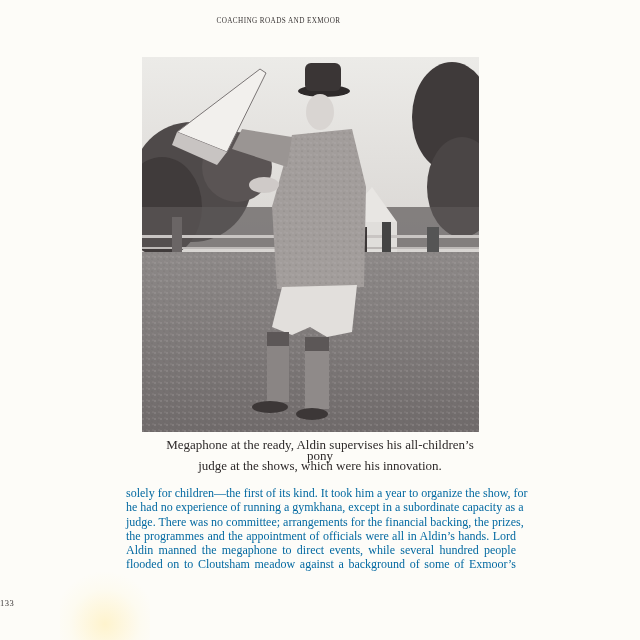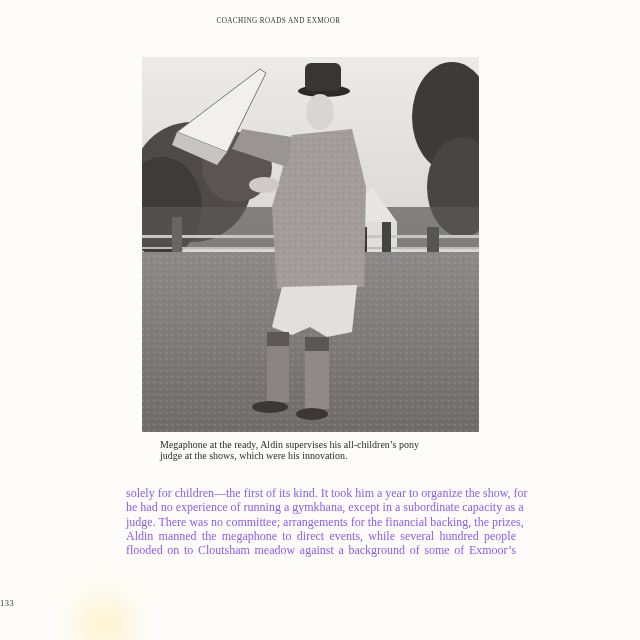--- a/index.html
+++ b/index.html
@@ -21,25 +21,25 @@
       text-transform: uppercase;
     }
     .photo {
       position: absolute; left: 142px; top: 57px; width: 337px; height: 375px;
       overflow: hidden;
       background: #8a8584;
     }
     .photo svg { display: block; }
     .caption {
       position: absolute; top: 440px; left: 160px; width: 320px;
-      text-align: left; font-size: 10px; line-height: 10.5px; color: #2e2a2a;
+      text-align: center; font-size: 13px; line-height: 10.5px; color: #2e2a2a;
     }
     .body-text {
       position: absolute; top: 486px; left: 126px; width: 390px;
-      font-size: 12px; line-height: 14.3px; color: #8b5cf6;
+      font-size: 12px; line-height: 14.3px; color: #0369a1;
     }
     .body-text .line { display: block; white-space: nowrap; text-align: justify; text-align-last: justify; }
     .body-text .line:first-child { text-align-last: justify; }
     .folio {
       position: absolute; top: 598px; left: 0; width: 640px; text-align: left;
       font-size: 8.5px; color: #3a3636; letter-spacing: 0.5px;
     }
   </style>
 </head>
 <body>
@@ -120,17 +120,18 @@
 
 <div class="caption">
   <div>Megaphone at the ready, Aldin supervises his all-children’s pony</div>
   <div>judge at the shows, which were his innovation.</div>
 </div>
 
 <div class="body-text">
   <span class="line">solely for children—the first of its kind. It took him a year to organize the show, for</span>
   <span class="line">he had no experience of running a gymkhana, except in a subordinate capacity as a</span>
   <span class="line">judge. There was no committee; arrangements for the financial backing, the prizes,</span>
+  <span class="line">the programmes and the appointment of officials were all in Aldin’s hands. Lord</span>
   <span class="line">Aldin manned the megaphone to direct events, while several hundred people</span>
   <span class="line">flooded on to Cloutsham meadow against a background of some of Exmoor’s</span>
 </div>
 
 <div class="folio">133</div>
 
 </body></html>

